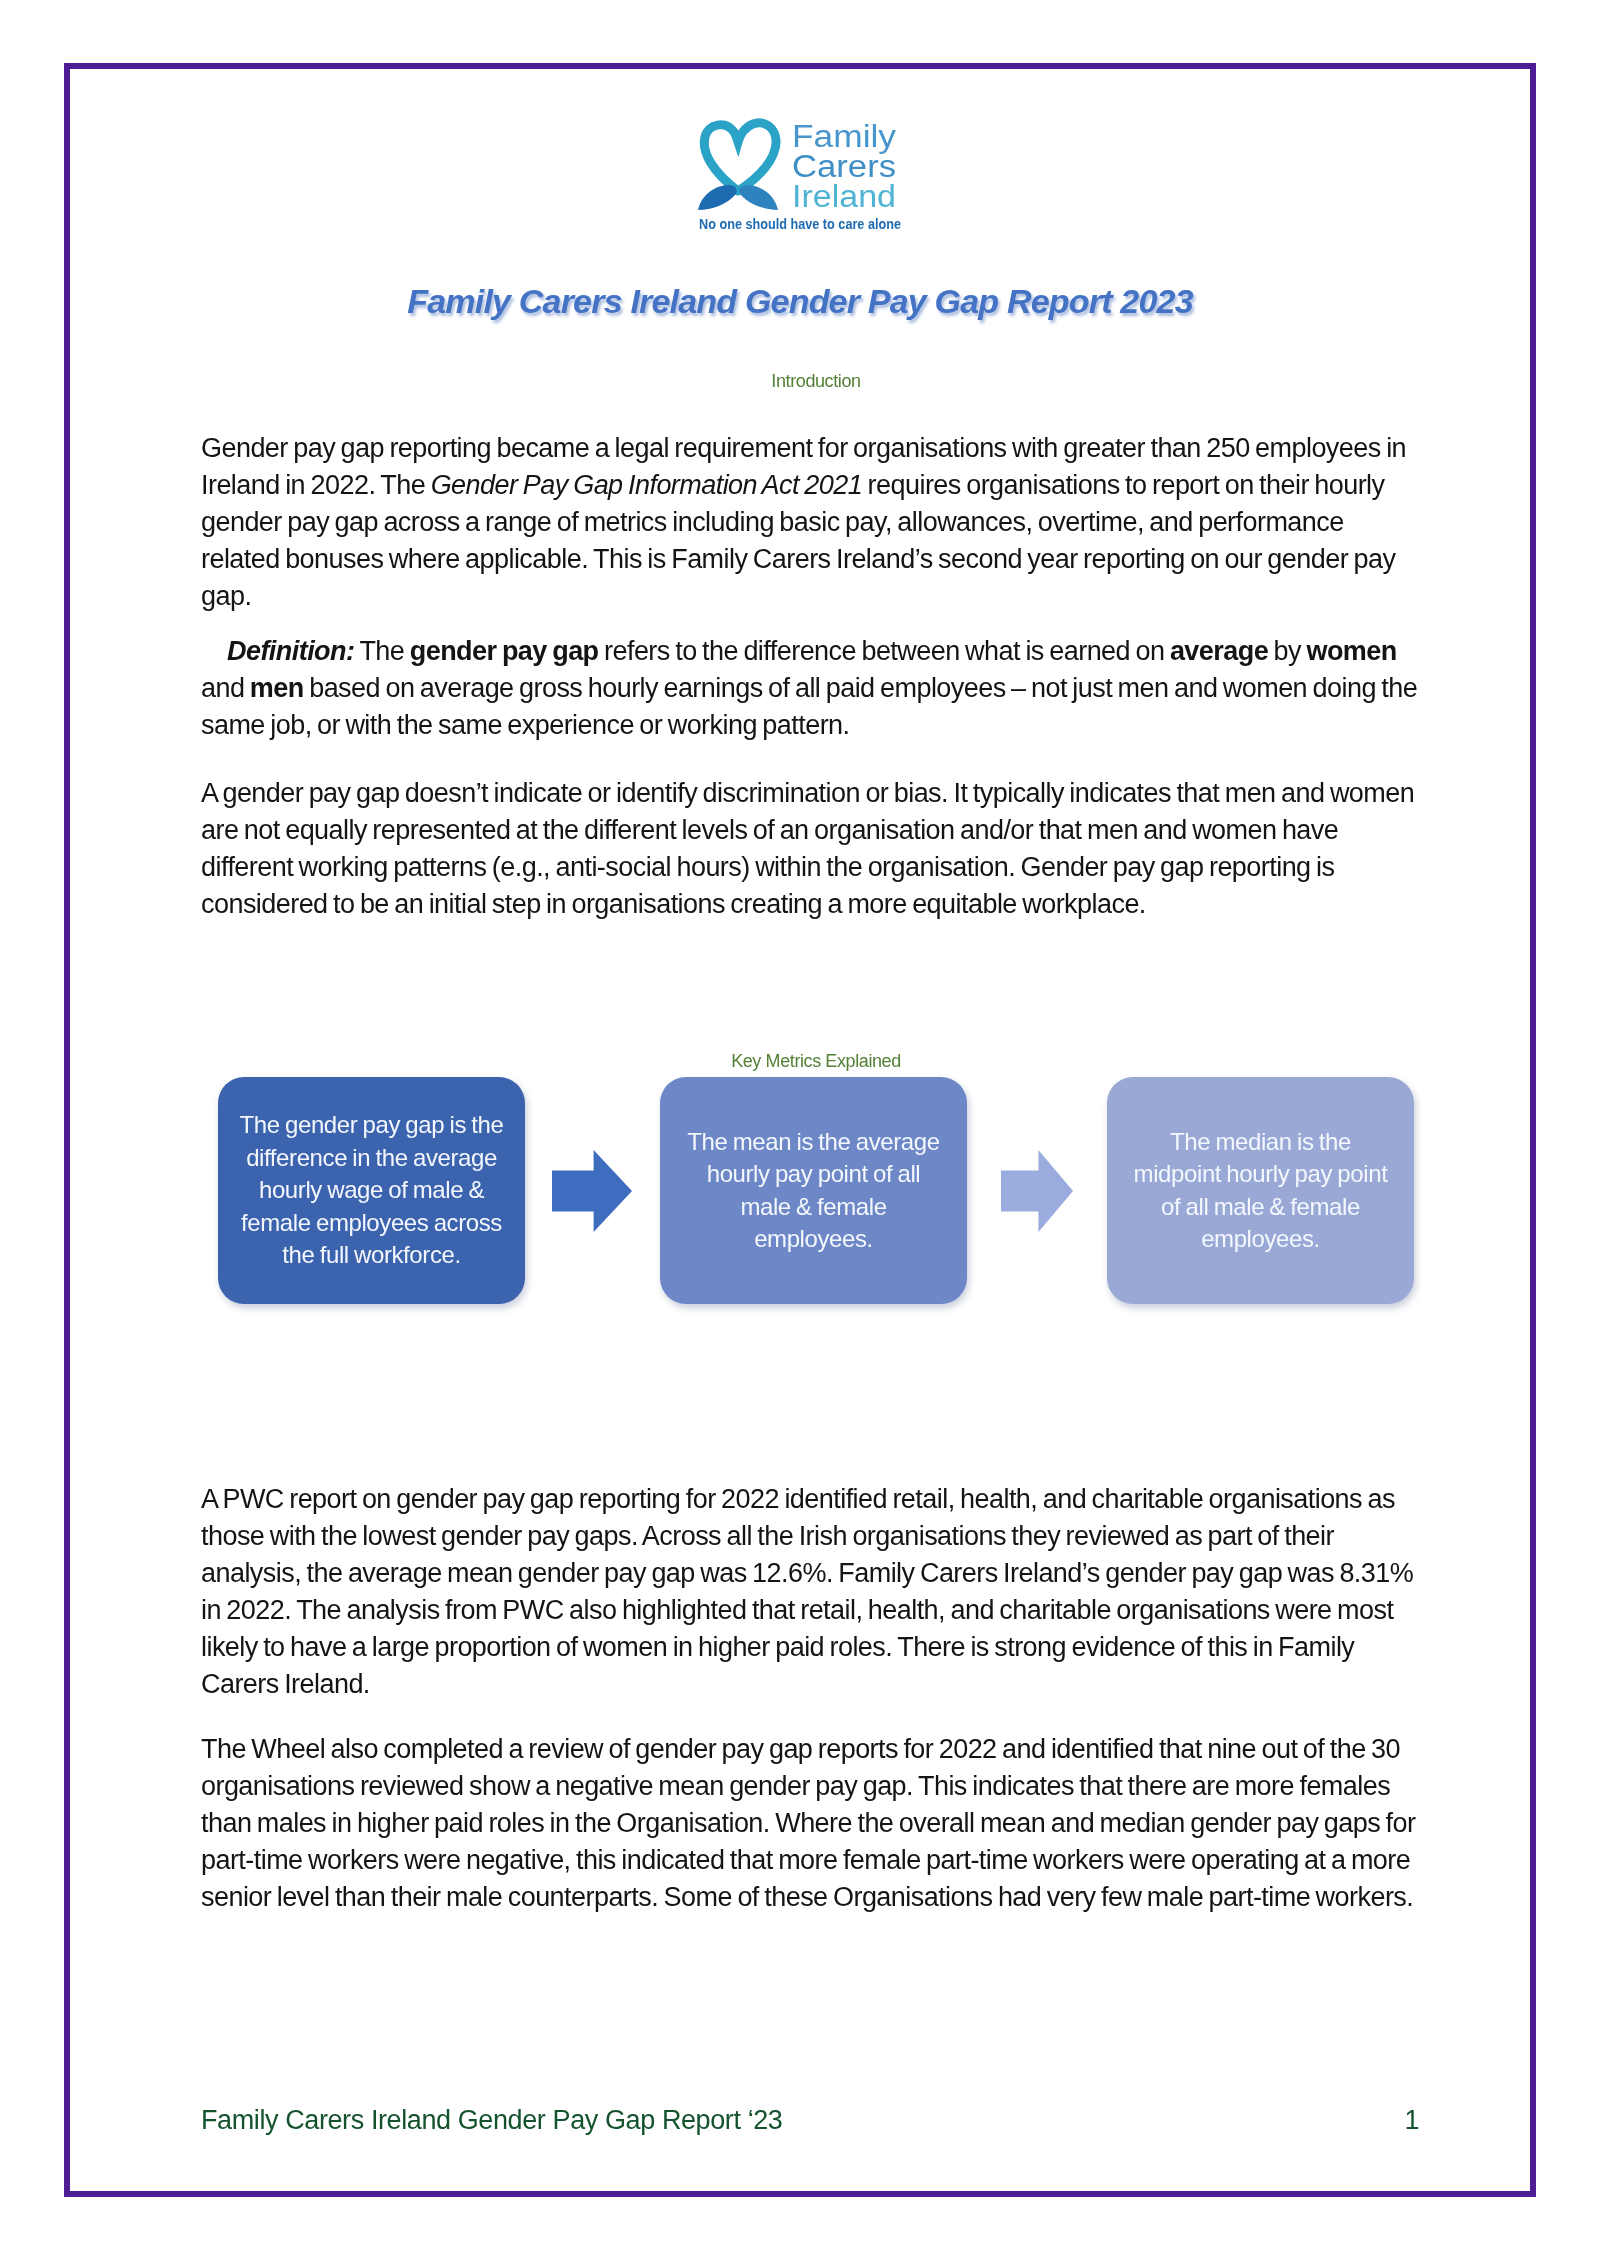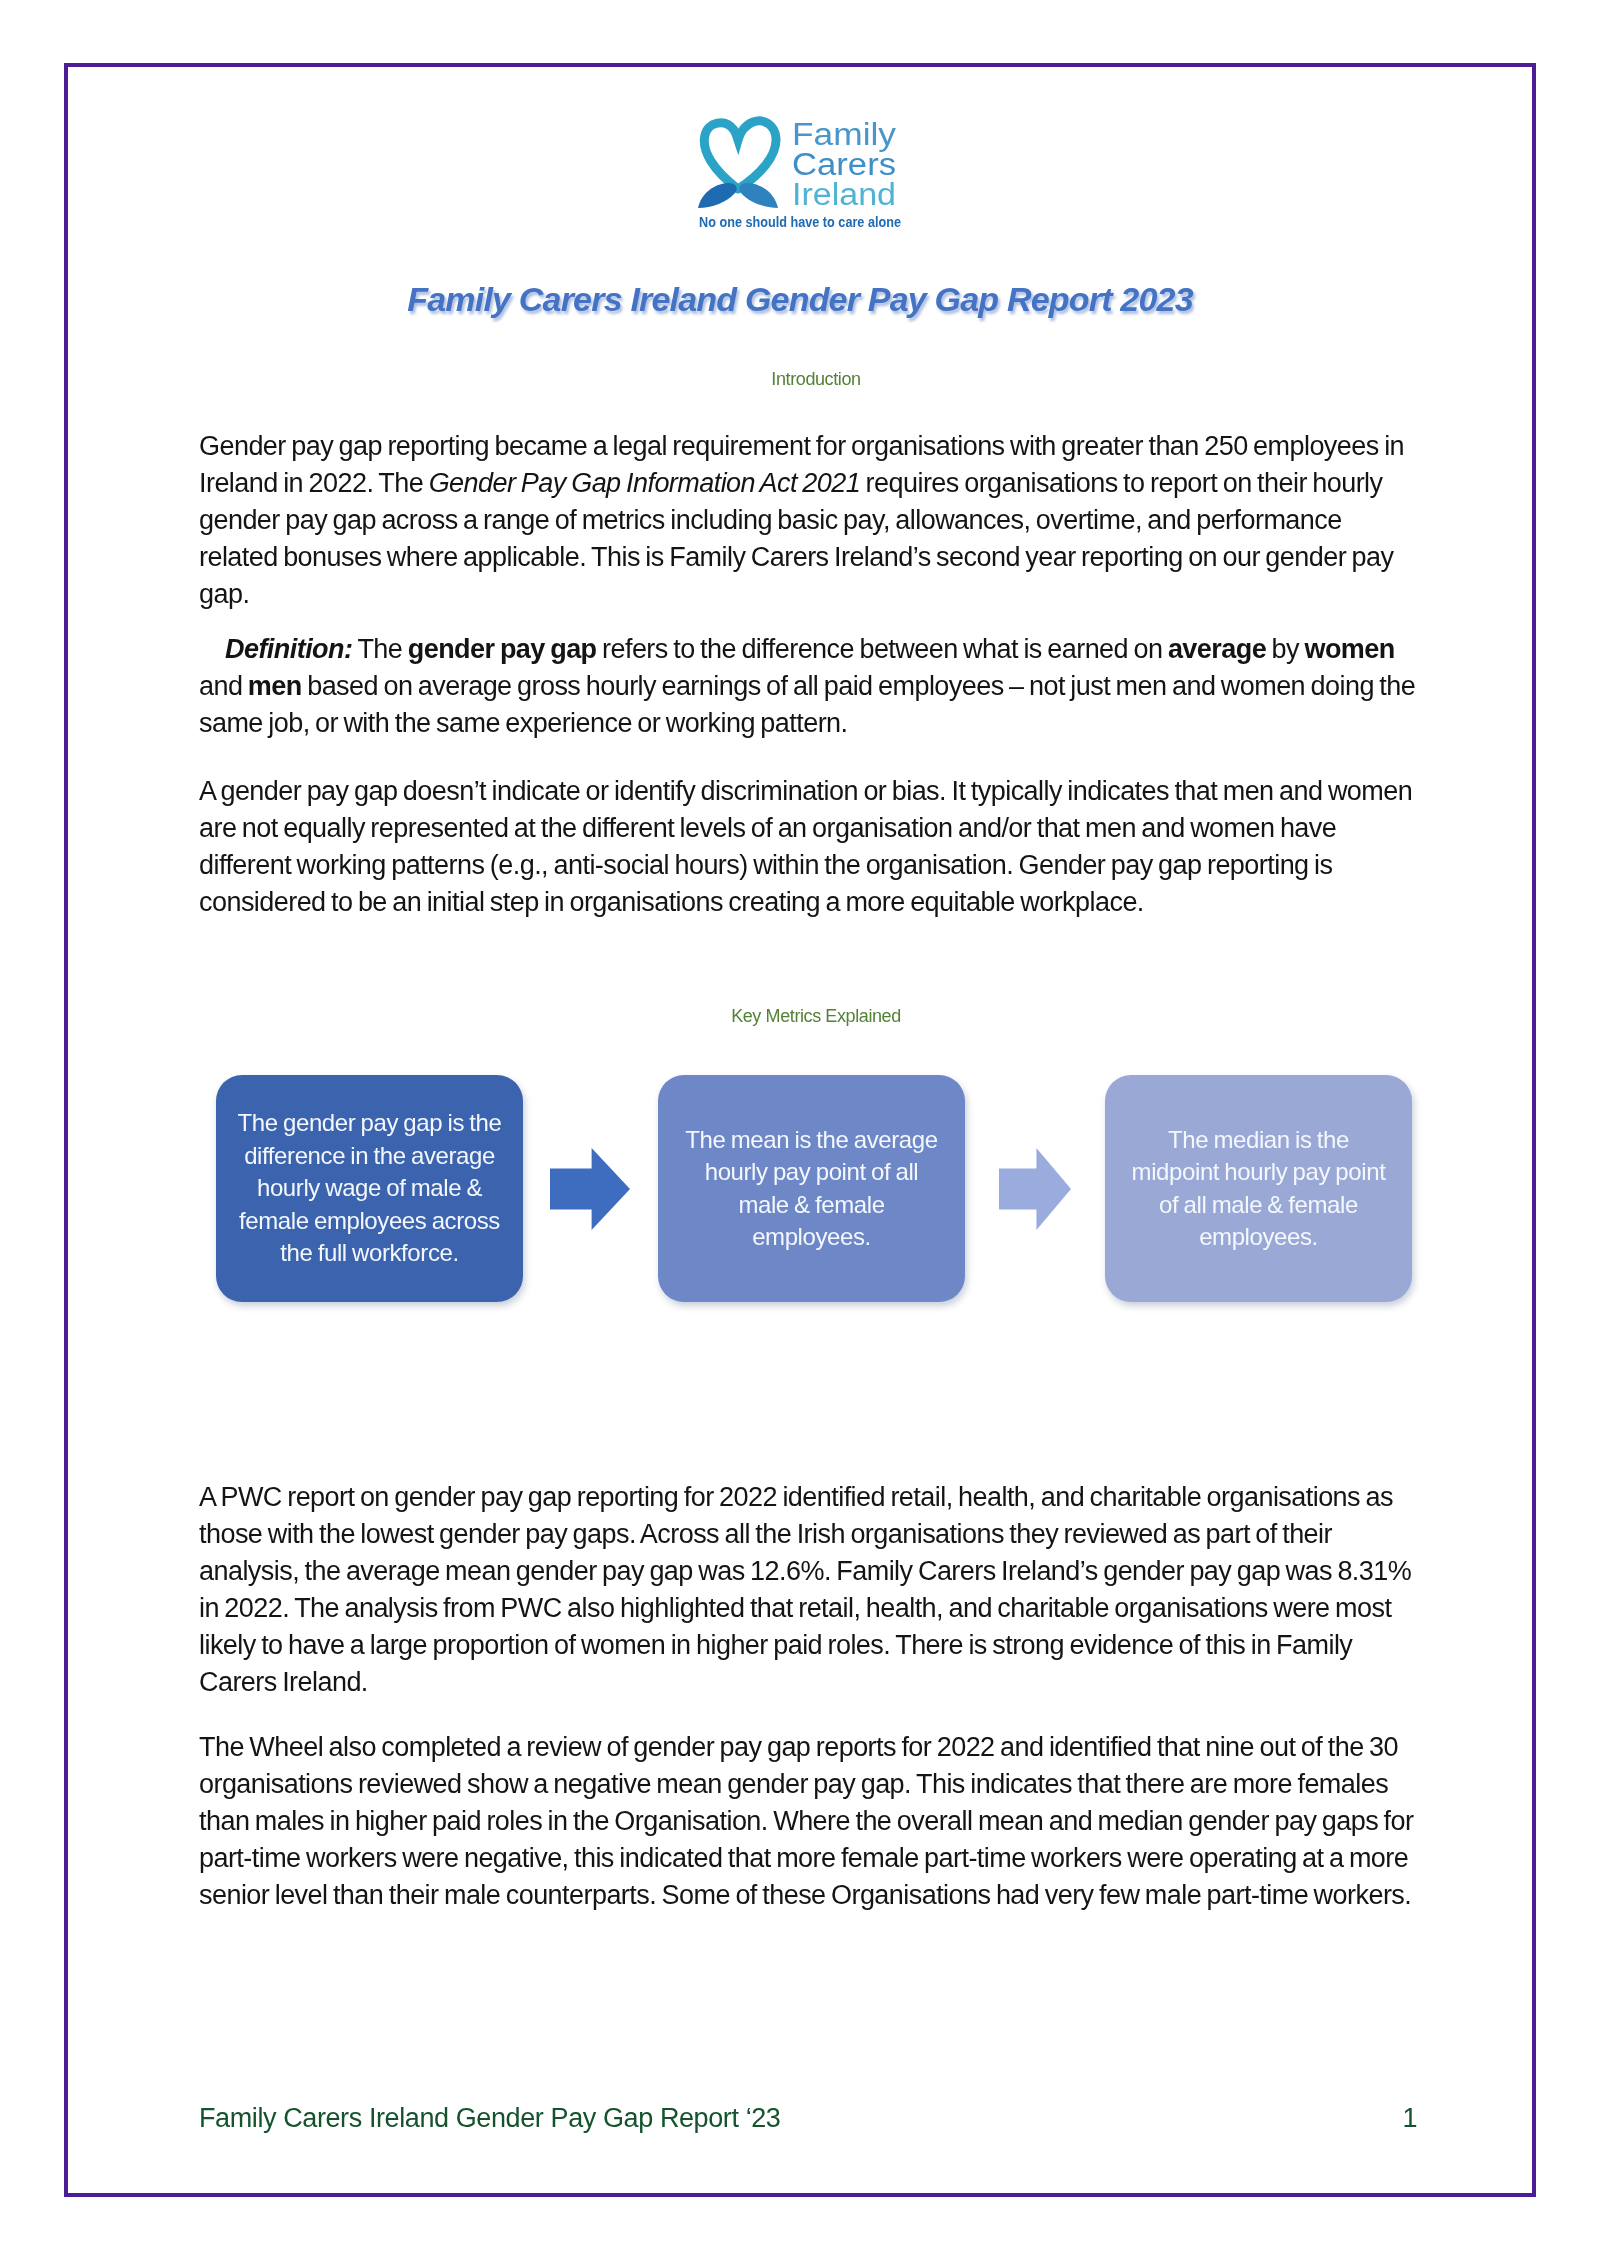--- a/index.html
+++ b/index.html
@@ -3,37 +3,37 @@
 <meta charset="utf-8">
 <style>
   html,body{margin:0;padding:0;background:#ffffff;}
   body{
     width:1600px;height:2263px;position:relative;
     font-family:"Liberation Sans", sans-serif;
     -webkit-font-smoothing:antialiased;
   }
   .page{
     position:absolute;left:64px;top:63px;width:1472px;height:2134px;
-    box-sizing:border-box;border:4px solid #4c1d95;background:#ffffff;
+    box-sizing:border-box;border:6px solid #4c1d95;background:#ffffff;
   }
   
   .logo{position:absolute;top:44px;left:50%;transform:translateX(-50%);width:212px;height:122px;}
   
   .title{
     position:absolute;top:213px;left:0;width:100%;margin:0;text-align:center;
     font-size:34px;font-weight:700;font-style:italic;color:#4472C4;
     letter-spacing:-0.8px;
     text-shadow:2px 2.5px 3px rgba(125,152,205,0.65);
   }
   .heading{
     position:absolute;left:0;width:100%;margin:16px;text-align:center;
     font-size:18px;font-weight:400;color:#538135;letter-spacing:-0.4px;
   }
   .h-intro{top:286px;}
-  .h-metrics{top:923px;}
+  .h-metrics{top:966px;}
   
   .para{
     position:absolute;left:131px;width:1218px;margin:0;
     font-size:27px;line-height:37px;color:#141414;
     letter-spacing:-0.55px;word-spacing:-1.5px;
   }
   .p1{top:361px;}
   .p2{top:564px;}
   .p3{top:706px;}
   .p4{top:1412px;}

